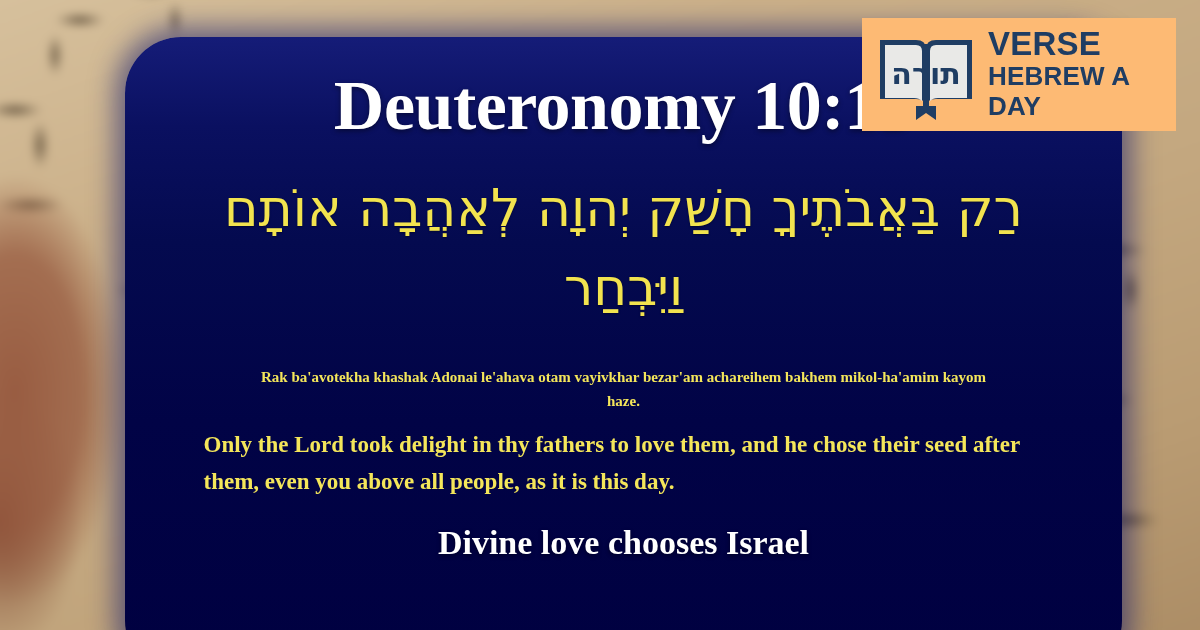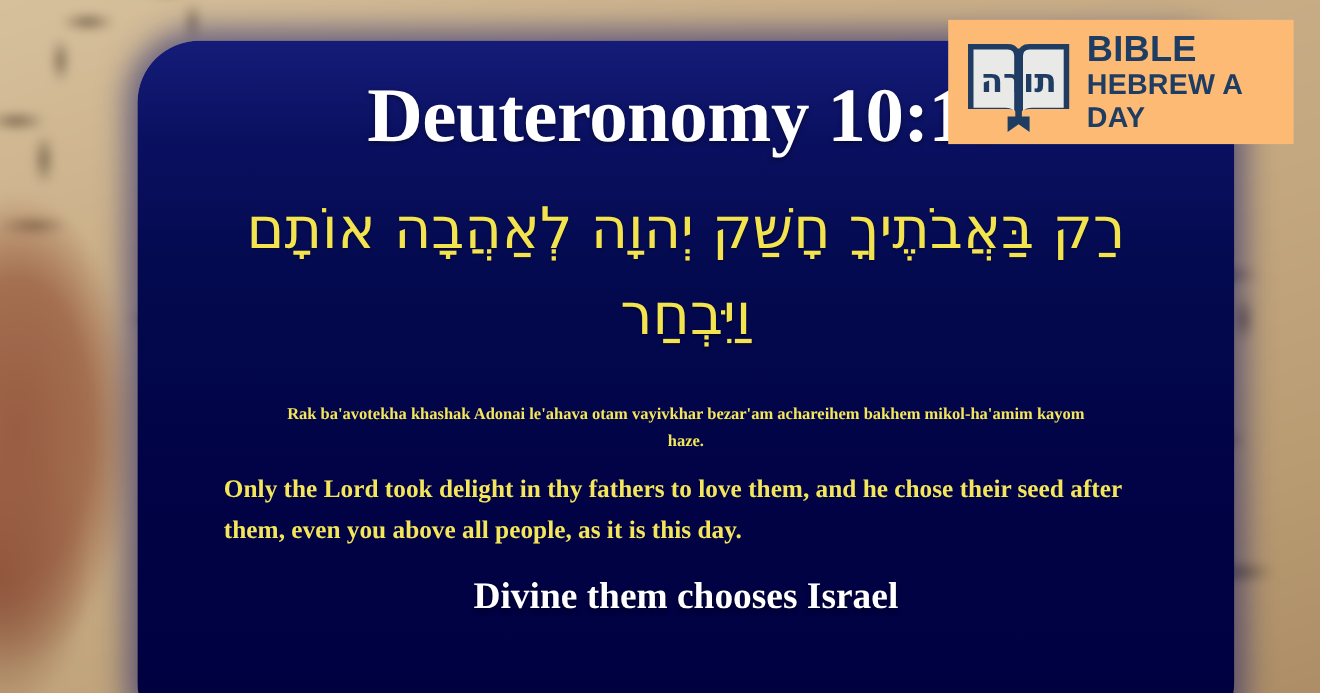--- a/index.html
+++ b/index.html
@@ -153,32 +153,32 @@
     <div class="verse-title">Deuteronomy 10:15</div>
 
     <div class="hebrew">
       <div>רַק בַּאֲבֹתֶיךָ חָשַׁק יְהוָה לְאַהֲבָה אוֹתָם וַיִּבְחַר</div>
     </div>
 
     <div class="translit">Rak ba'avotekha khashak Adonai le'ahava otam vayivkhar bezar'am achareihem bakhem mikol-ha'amim kayom haze.</div>
 
     <div class="translation">Only the Lord took delight in thy fathers to love them, and he chose their seed after them, even you above all people, as it is this day.</div>
 
-    <div class="theme">Divine them chooses Israel</div>
+    <div class="theme">Divine love chooses Israel</div>
   </div>
 
   <div class="logo-badge">
     <svg class="logo-mark" viewBox="0 0 104 98">
       <path d="M6 14 h36 q10 0 10 9 v58 q0 -8 -10 -8 H6 Z" fill="#1f3d63"></path>
       <path d="M98 14 H62 q-10 0 -10 9 v58 q0 -8 10 -8 h36 Z" fill="#1f3d63"></path>
       <path d="M11 19 h31 q6 0 6 6 v50 q-3 -3 -8 -3 H11 Z" fill="#e9e9e7"></path>
       <path d="M93 19 H62 q-6 0 -6 6 v50 q3 -3 8 -3 h29 Z" fill="#e9e9e7"></path>
       <rect x="49" y="18" width="6" height="64" rx="2" fill="#1f3d63"></rect>
       <path d="M42 80 h20 v14 l-10 -7 -10 7 Z" fill="#1f3d63"></path>
       <text x="52" y="58" text-anchor="middle" font-family="DejaVu Sans, sans-serif" font-size="30" font-weight="bold" fill="#1f3d63" direction="rtl">תורה</text>
     </svg>
     <div class="logo-words">
-      <span class="logo-l1">BIBLE</span>
+      <span class="logo-l1">VERSE</span>
       <span class="logo-l3">HEBREW A DAY</span>
     </div>
   </div>
 
 </div>
 
 </body></html>

